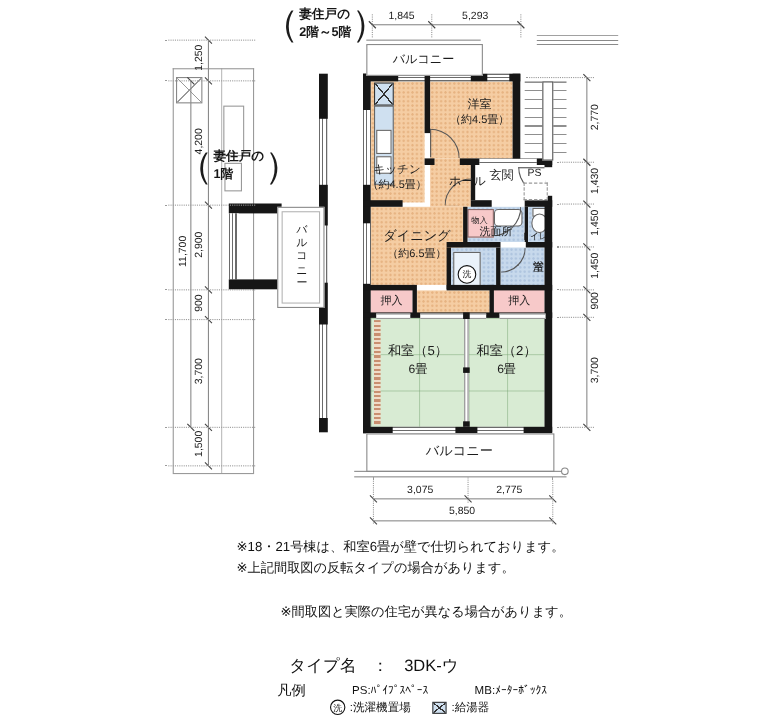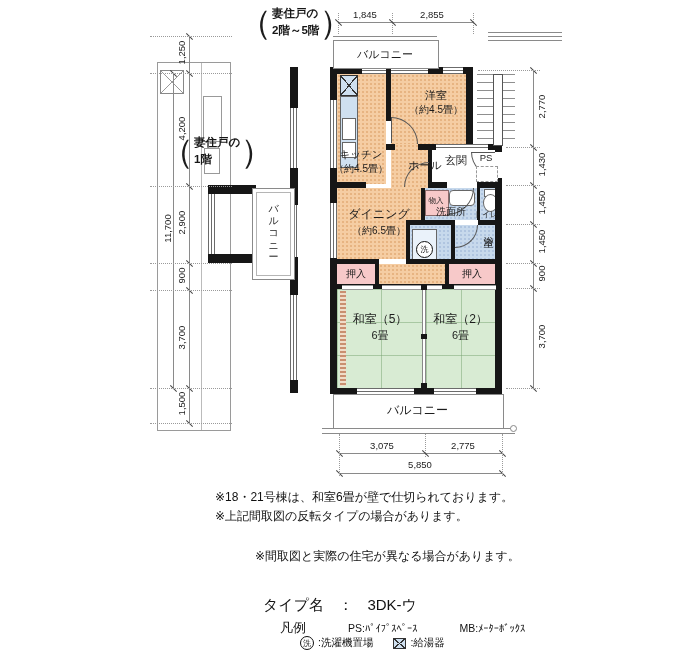--- a/index.html
+++ b/index.html
@@ -233,21 +233,21 @@
       <span>1階</span>
     </span>
     <span class="paren">）</span>
   </div>
 
   <div class="dlh" style="left:338px;top:22px;width:135px;"></div>
   <div class="tk" style="left:334px;top:22px;"></div>
   <div class="tk" style="left:388px;top:22px;"></div>
   <div class="tk" style="left:469px;top:22px;"></div>
   <div class="dim" style="left:345px;top:9px;width:40px;">1,845</div>
-  <div class="dim" style="left:412px;top:9px;width:40px;">2,855</div>
+  <div class="dim" style="left:412px;top:9px;width:40px;">5,293</div>
   <div class="dotv" style="left:338px;top:13px;height:21px;"></div>
   <div class="dotv" style="left:392px;top:13px;height:21px;"></div>
   <div class="dotv" style="left:473px;top:13px;height:21px;"></div>
 
   <div class="dlv" style="left:189px;top:36px;height:387px;"></div>
   <div class="tk" style="left:185px;top:36px;"></div>
   <div class="tk" style="left:185px;top:73px;"></div>
   <div class="tk" style="left:185px;top:186px;"></div>
   <div class="tk" style="left:185px;top:263px;"></div>
   <div class="tk" style="left:185px;top:290px;"></div>
@@ -311,21 +311,21 @@
   <div class="note" style="left:215px;top:489px;">※18・21号棟は、和室6畳が壁で仕切られております。</div>
   <div class="note" style="left:255px;top:548px;">※間取図と実際の住宅が異なる場合があります。</div>
   <div class="note" style="left:215px;top:508px;">※上記間取図の反転タイプの場合があります。</div>
 
   <div class="prop" style="left:263px;top:596px;">
     <span>タイプ名</span>
     <span style="margin:0 10px;">：</span>
     <span>3DK-ウ</span>
   </div>
 
-  <div class="leg" style="left:280px;top:619px;gap:28px;">
+  <div class="leg" style="left:252px;top:619px;gap:28px;">
     <span class="t">凡例</span>
     <span>PS:ﾊﾟｲﾌﾟｽﾍﾟｰｽ</span>
     <span style="margin-left:14px;">MB:ﾒｰﾀｰﾎﾞｯｸｽ</span>
   </div>
   <div class="leg" style="left:300px;top:636px;">
     <span class="circ" style="width:12px;height:12px;font-size:8px;">洗</span>
     <span>:洗濯機置場</span>
     <span class="xbox" style="position:static;display:inline-block;width:11px;height:9px;margin-left:16px;"></span>
     <span>:給湯器</span>
   </div>

